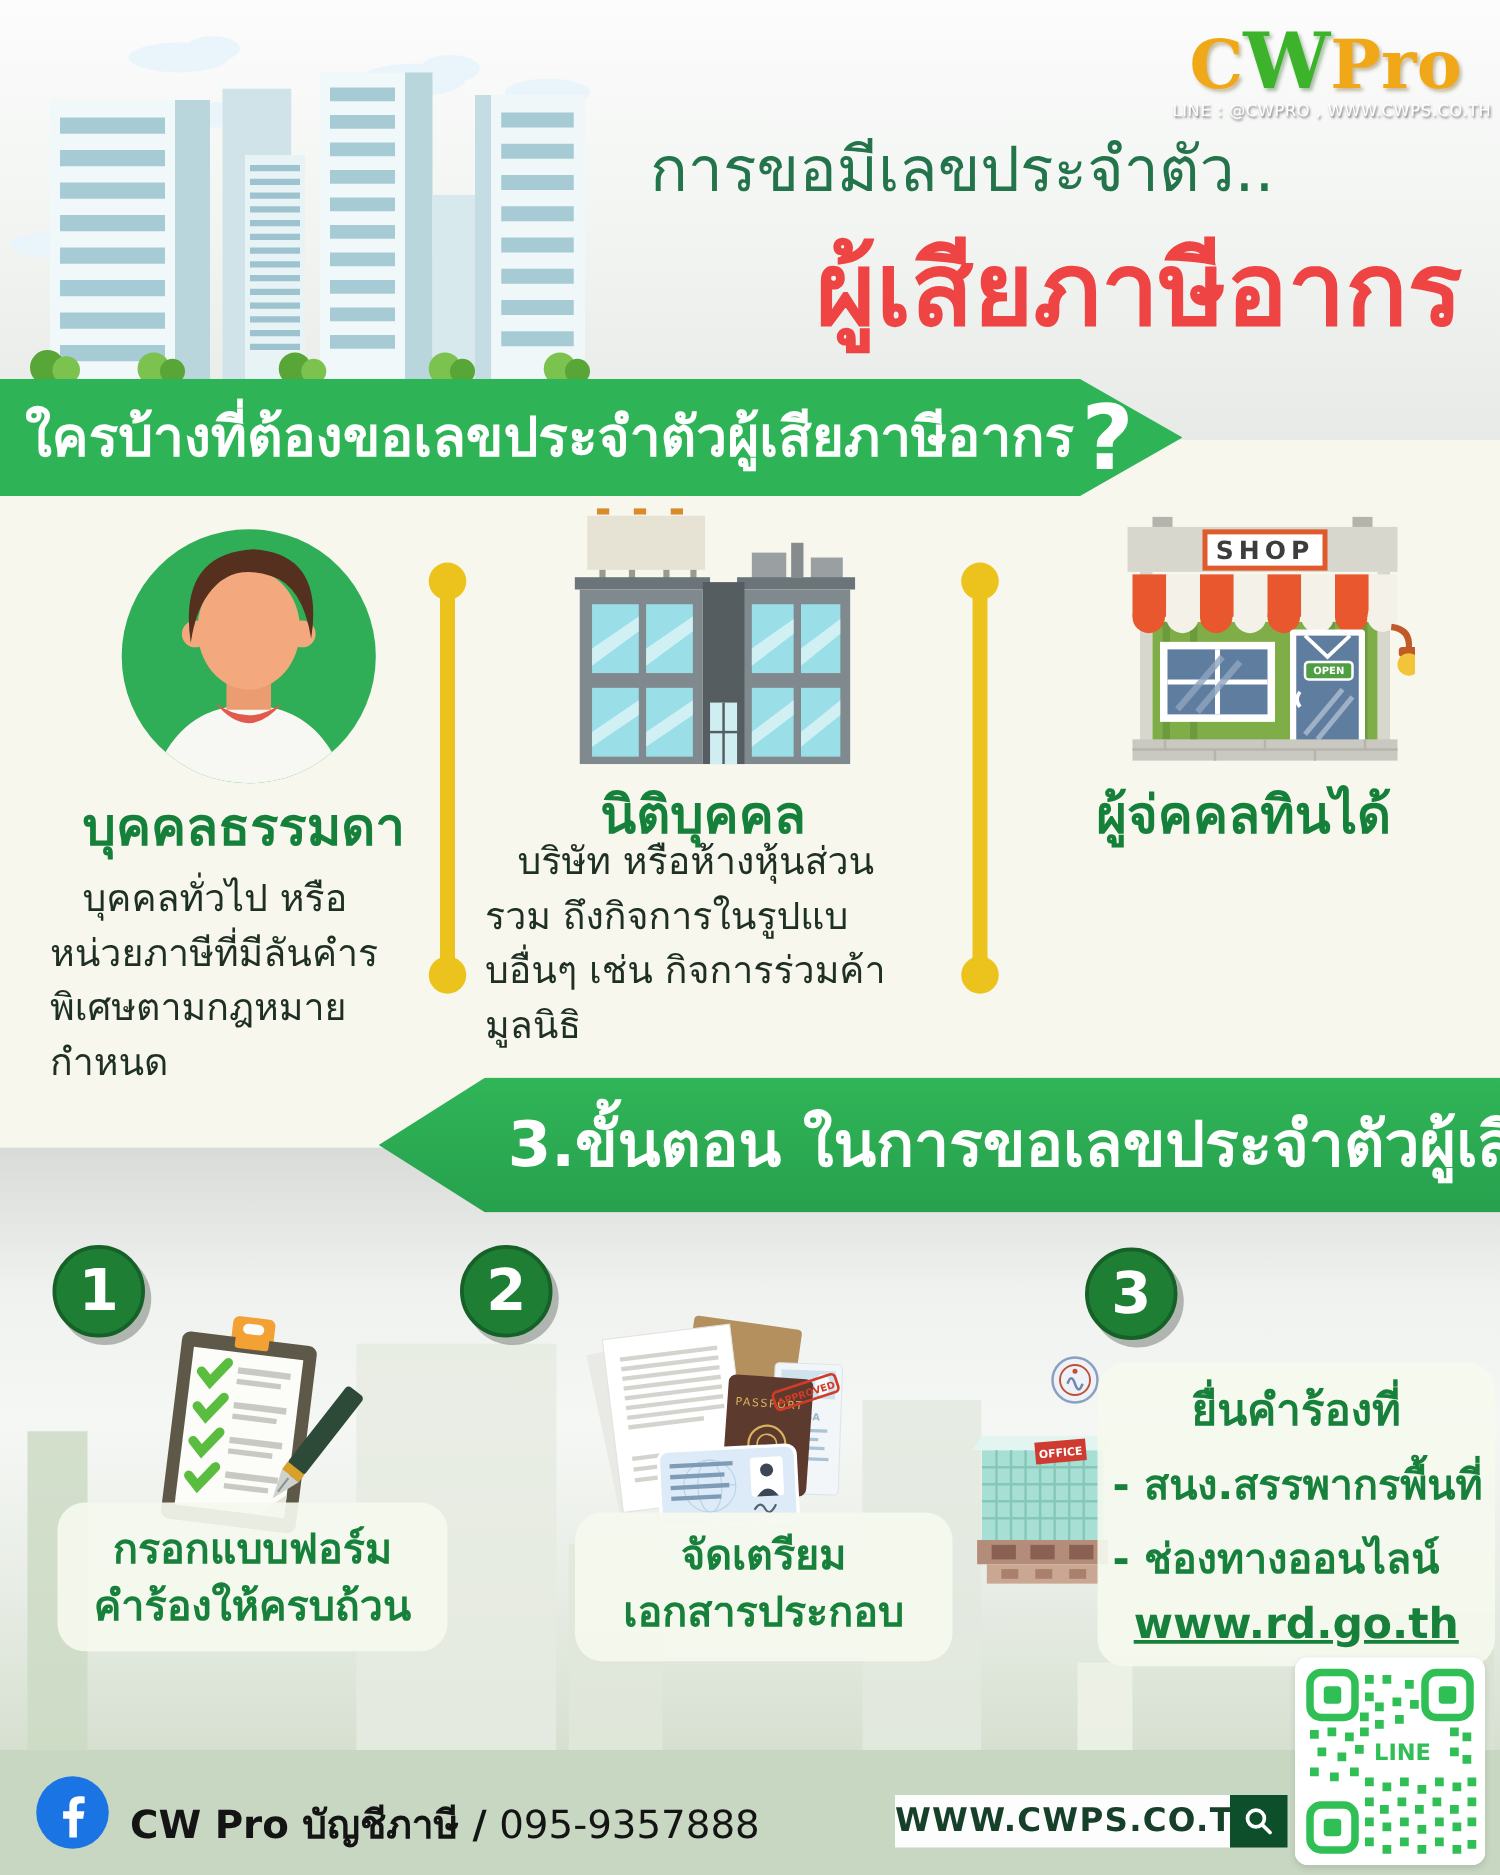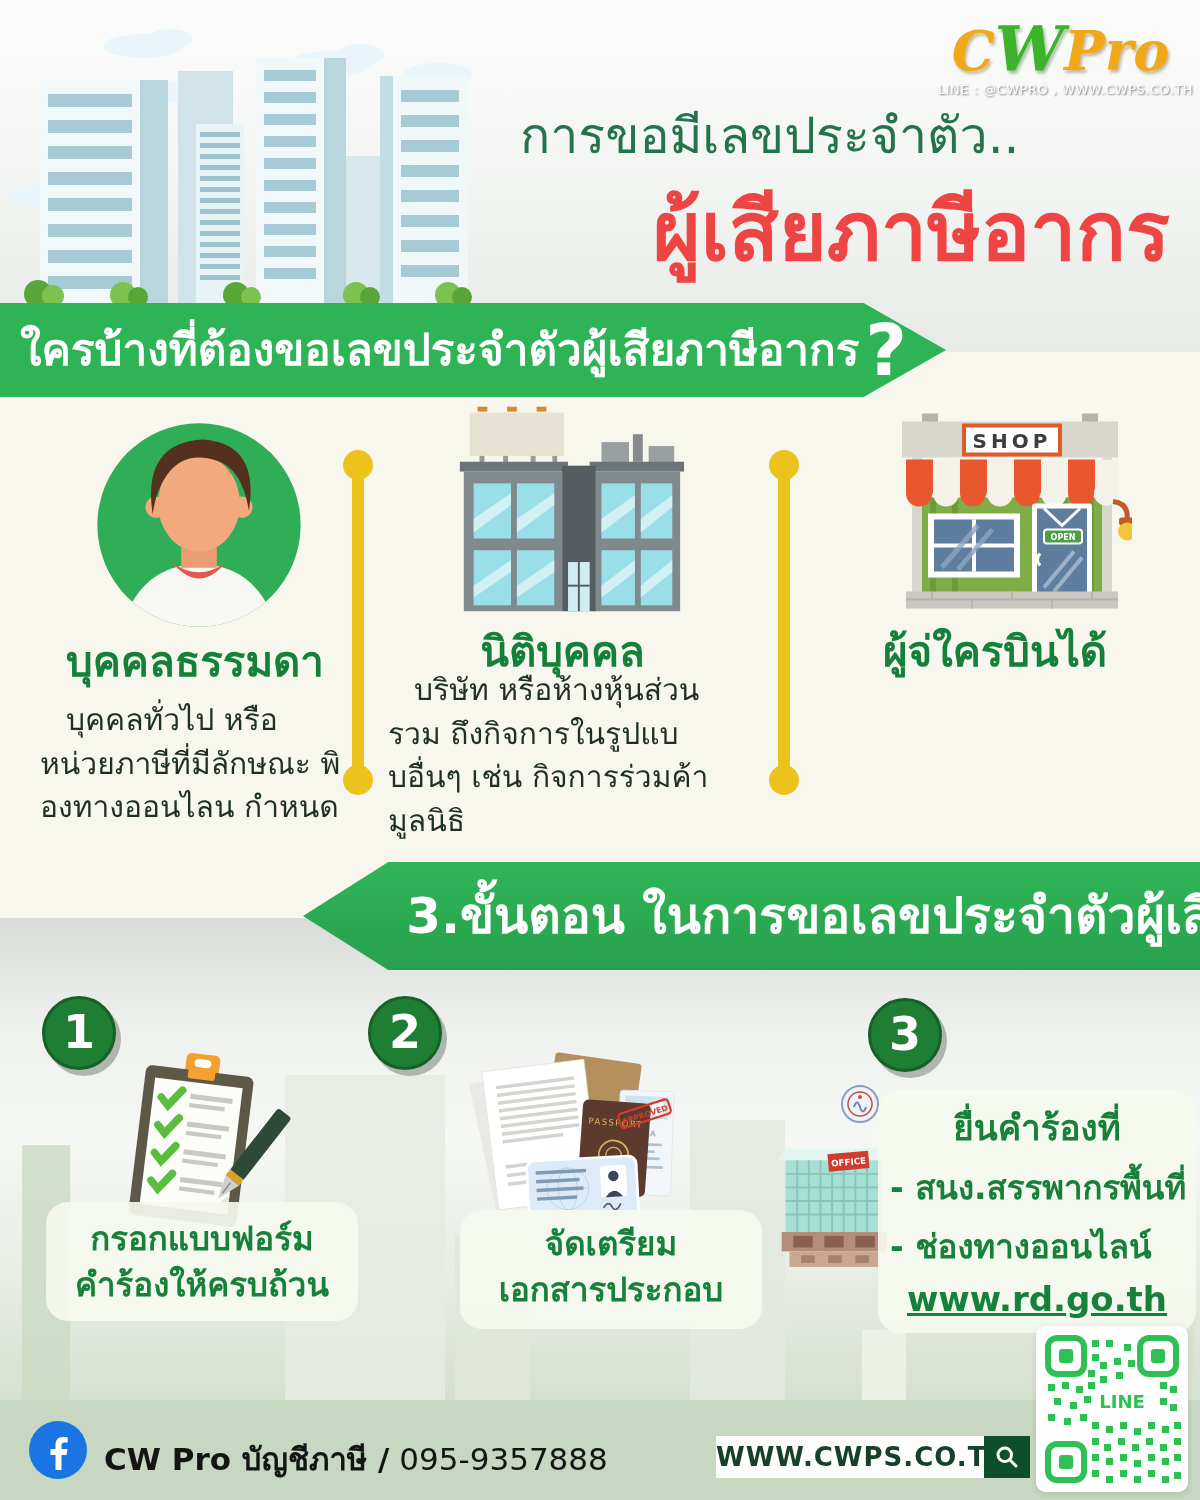--- a/index.html
+++ b/index.html
@@ -11,21 +11,21 @@
           background:linear-gradient(180deg,#fbfcfb 0%,#f2f4f2 55%,#e7eae7 100%);}
   .panel-cream{position:absolute;left:0;top:352px;width:1200px;height:566px;background:#f8f7ee;}
   .bg-bottom{position:absolute;left:0;top:918px;width:1200px;height:582px;
           background:linear-gradient(180deg,#d8dbd8 0%,#f0f2ef 20%,#f5f7f4 38%,#e7ece4 62%,#d5dfcf 84%,#c9d9c3 100%);}
   .sil{position:absolute;opacity:.85;}
   .footer-strip{position:absolute;left:0;top:1400px;width:1200px;height:100px;background:#c7d7c1;}
 
   
   .skyline{position:absolute;left:8px;top:16px;width:470px;height:288px;}
   .logo{position:absolute;left:938px;top:18px;width:245px;text-align:center;}
-  .logo-main{font-family:"DejaVu Serif",serif;font-style:italic;font-weight:bold;font-size:54px;
+  .logo-main{font-family:"DejaVu Serif",serif;font-weight:bold;font-size:54px;
              color:#f0a818;text-shadow:2px 3px 3px rgba(100,70,0,.35);line-height:1;}
   .logo-main .w{color:#3db32c;font-size:62px;text-shadow:2px 3px 3px rgba(20,80,10,.35);}
   .tagline{margin-top:2px;font-size:13px;color:#ffffff;letter-spacing:.5px;
            text-shadow:1px 1px 2px rgba(100,100,100,.9);white-space:nowrap;}
   .subtitle{position:absolute;left:520px;top:96px;font-size:50px;color:#23744b;white-space:nowrap;}
   .title{position:absolute;left:440px;top:166px;width:730px;text-align:right;
          font-size:82px;font-weight:800;color:#ef4444;white-space:nowrap;}
 
   
   .banner1{position:absolute;left:0;top:303px;width:946px;height:94px;background:#2eb457;
@@ -196,21 +196,21 @@
       <path d="M14,126 Q24,82 60,82 Q96,82 106,126 Z" fill="#f7f8f3"></path>
       <rect x="50" y="62" width="20" height="22" fill="#eb9c70"></rect>
       <path d="M45,81 Q60,92 75,81 Q60,99 45,81 Z" fill="#e25a4d"></path>
       <ellipse cx="60" cy="48" rx="23" ry="27" fill="#f3a97d"></ellipse>
       <circle cx="36" cy="50" r="6" fill="#f3a97d"></circle>
         <circle cx="84" cy="50" r="6" fill="#f3a97d"></circle>
       <path d="M34,54 Q28,14 62,12 Q94,14 88,52 Q84,28 70,24 Q52,18 42,32 Q36,40 34,54 Z" fill="#56301e"></path>
     </g>
   </svg>
   <div class="col-h" style="left:30px;top:628px;width:330px;">บุคคลธรรมดา</div>
-  <div class="col-b" style="left:40px;top:698px;width:318px;">บุคคลทั่วไป หรือ หน่วยภาษีที่มีลักษณะ พิองทางออนไลน กำหนด</div>
+  <div class="col-b" style="left:40px;top:698px;width:318px;">บุคคลทั่วไป หรือ หน่วยภาษีที่มีลันคำร พิเศษตามกฎหมาย กำหนด</div>
 
   <div class="divider" style="left:352px;top:465px;height:315px;"></div>
 
   <svg class="icon-building" viewBox="0 0 240 212">
     <rect x="18" y="10" width="96" height="44" fill="#e6e3d4"></rect>
     <g fill="#9a9a94">
         <rect x="28" y="54" width="5" height="12"></rect>
         <rect x="52" y="54" width="5" height="12"></rect>
         <rect x="80" y="54" width="5" height="12"></rect>
         <rect x="102" y="54" width="5" height="12"></rect>
@@ -322,21 +322,21 @@
         <line x1="120" y1="186" x2="120" y2="194"></line>
         <line x1="160" y1="194" x2="160" y2="203"></line>
         <line x1="200" y1="186" x2="200" y2="194"></line>
       </g>
     <g>
       <path d="M221,96 q16,2 14,18" fill="none" stroke="#c05a28" stroke-width="5"></path>
       <rect x="227" y="112" width="16" height="8" rx="3" fill="#c05a28"></rect>
       <circle cx="235" cy="126" r="9" fill="#f2c437"></circle>
     </g>
   </svg>
-  <div class="col-h" style="left:800px;top:618px;width:390px;">ผู้จ่ใครบินได้</div>
+  <div class="col-h" style="left:800px;top:618px;width:390px;">ผู้จ่คคลทินได้</div>
 
   <div class="banner2">
     <div class="banner2-txt">3.ขั้นตอน ในการขอเลขประจำตัวผู้เสียภาษี</div>
   </div>
 
   <div class="stepnum" style="left:42px;top:996px;">1</div>
   <svg class="icon-clipboard" viewBox="0 0 210 230">
     <g transform="rotate(7 105 115)">
       <rect x="84" y="14" width="40" height="26" rx="6" fill="#f2a132"></rect>
       <rect x="94" y="20" width="20" height="10" rx="5" fill="#fbfbf8"></rect>

